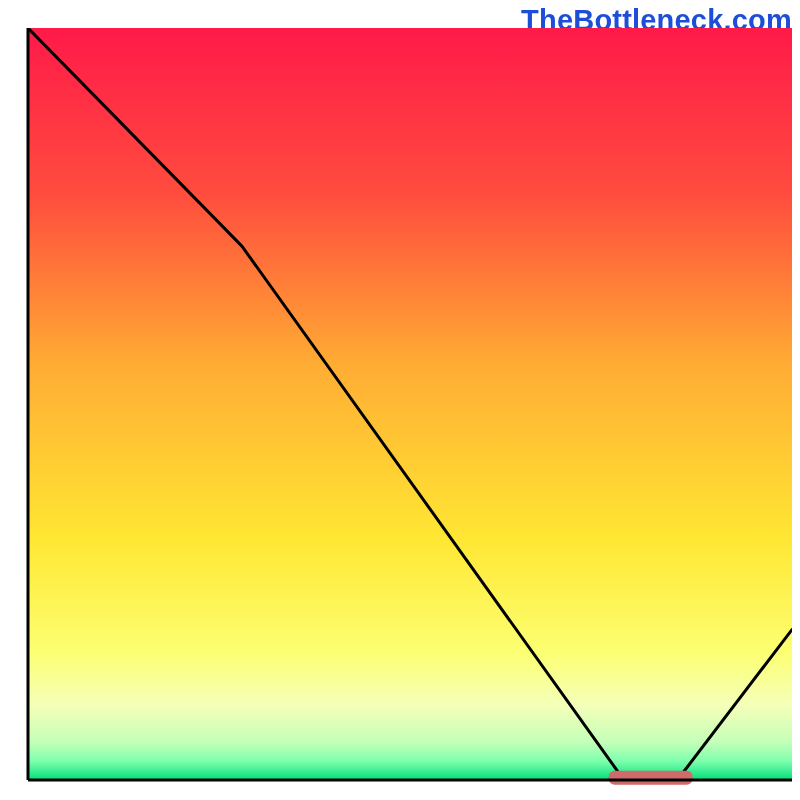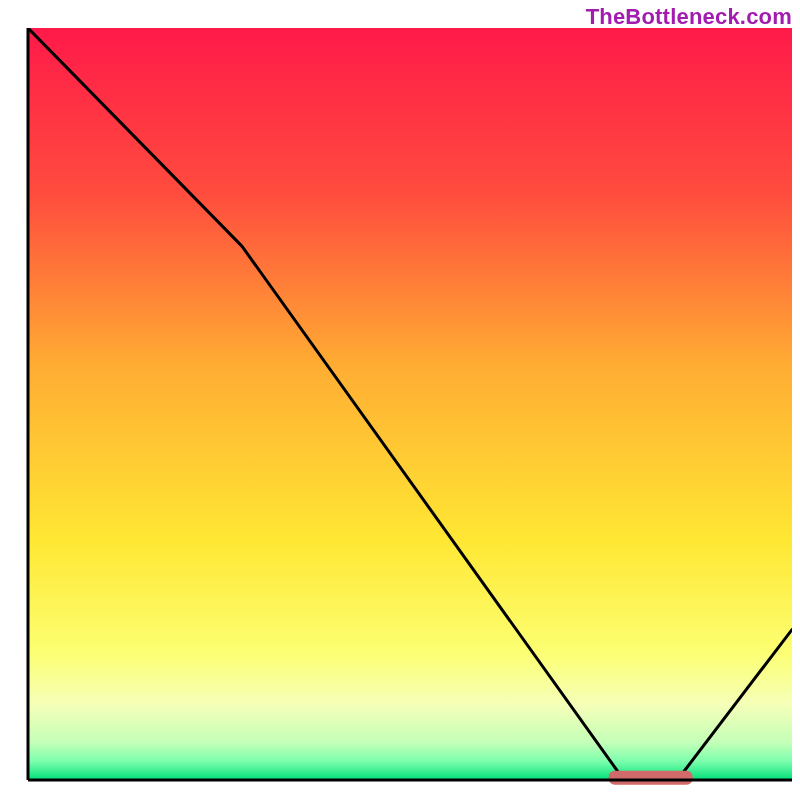--- a/index.html
+++ b/index.html
@@ -12,23 +12,23 @@
   }
   .wrap {
     position: relative;
     width: 800px;
     height: 800px;
   }
   .watermark {
     position: absolute;
     top: 4px;
     right: 8px;
-    font-size: 22px;
+    font-size: 29px;
     font-weight: bold;
-    color: #a21caf;
+    color: #1d4ed8;
     letter-spacing: 0.2px;
     user-select: none;
   }
   svg {
     position: absolute;
     left: 0;
     top: 0;
     display: block;
   }
 </style>

